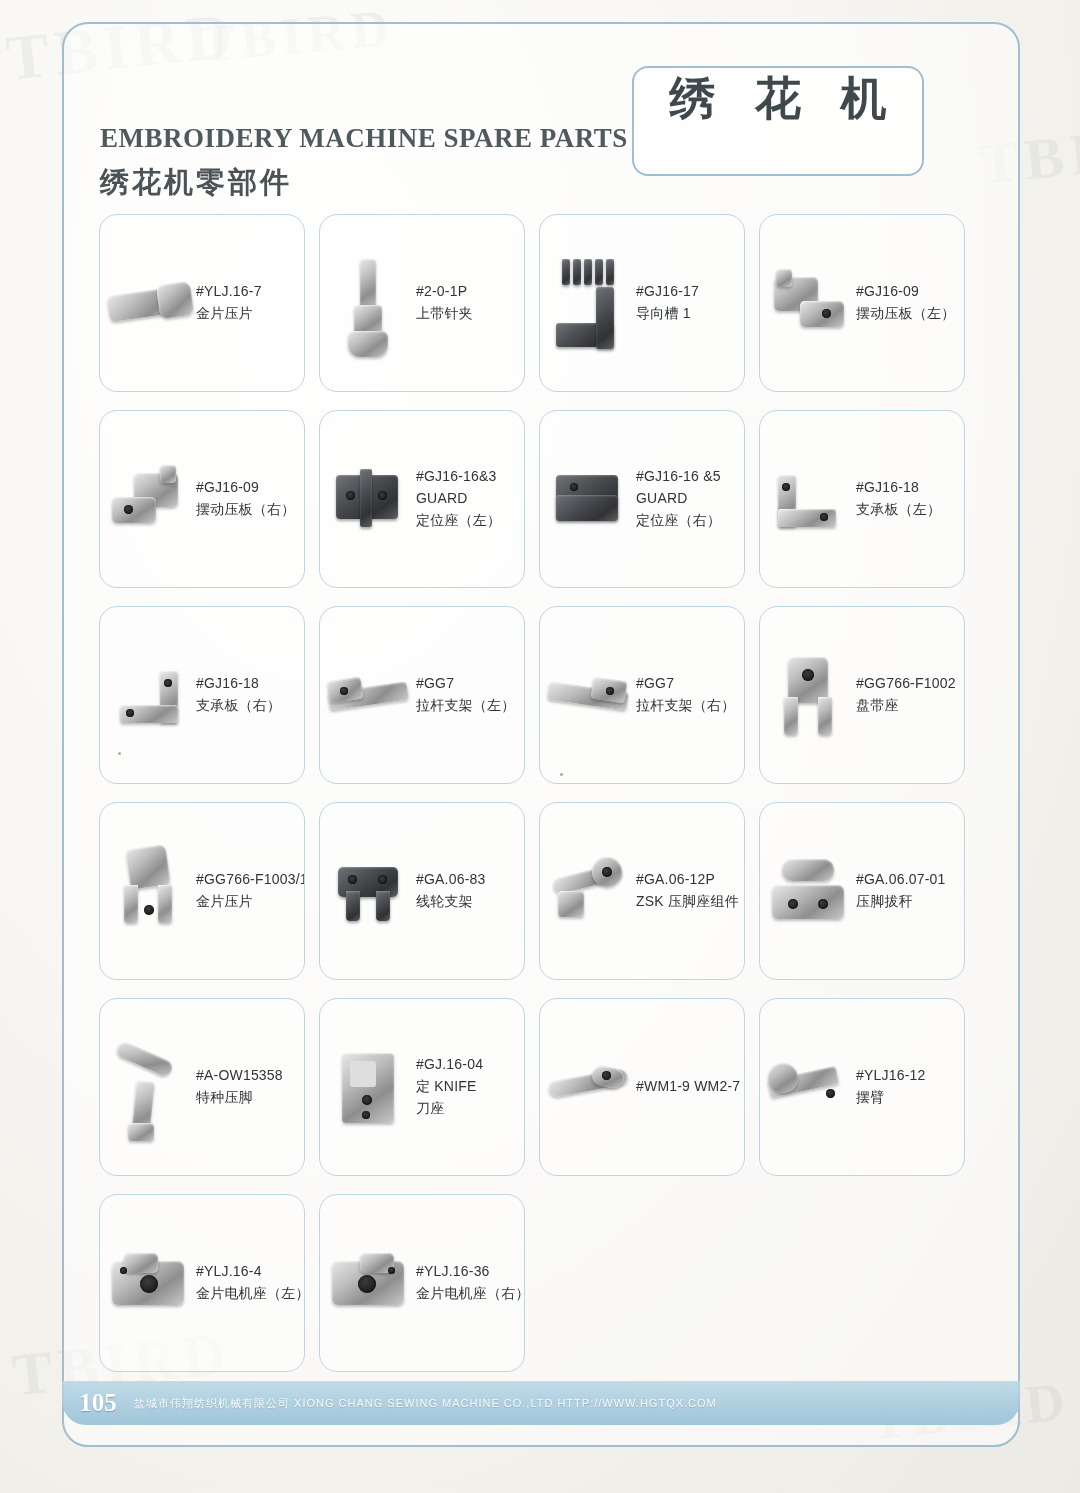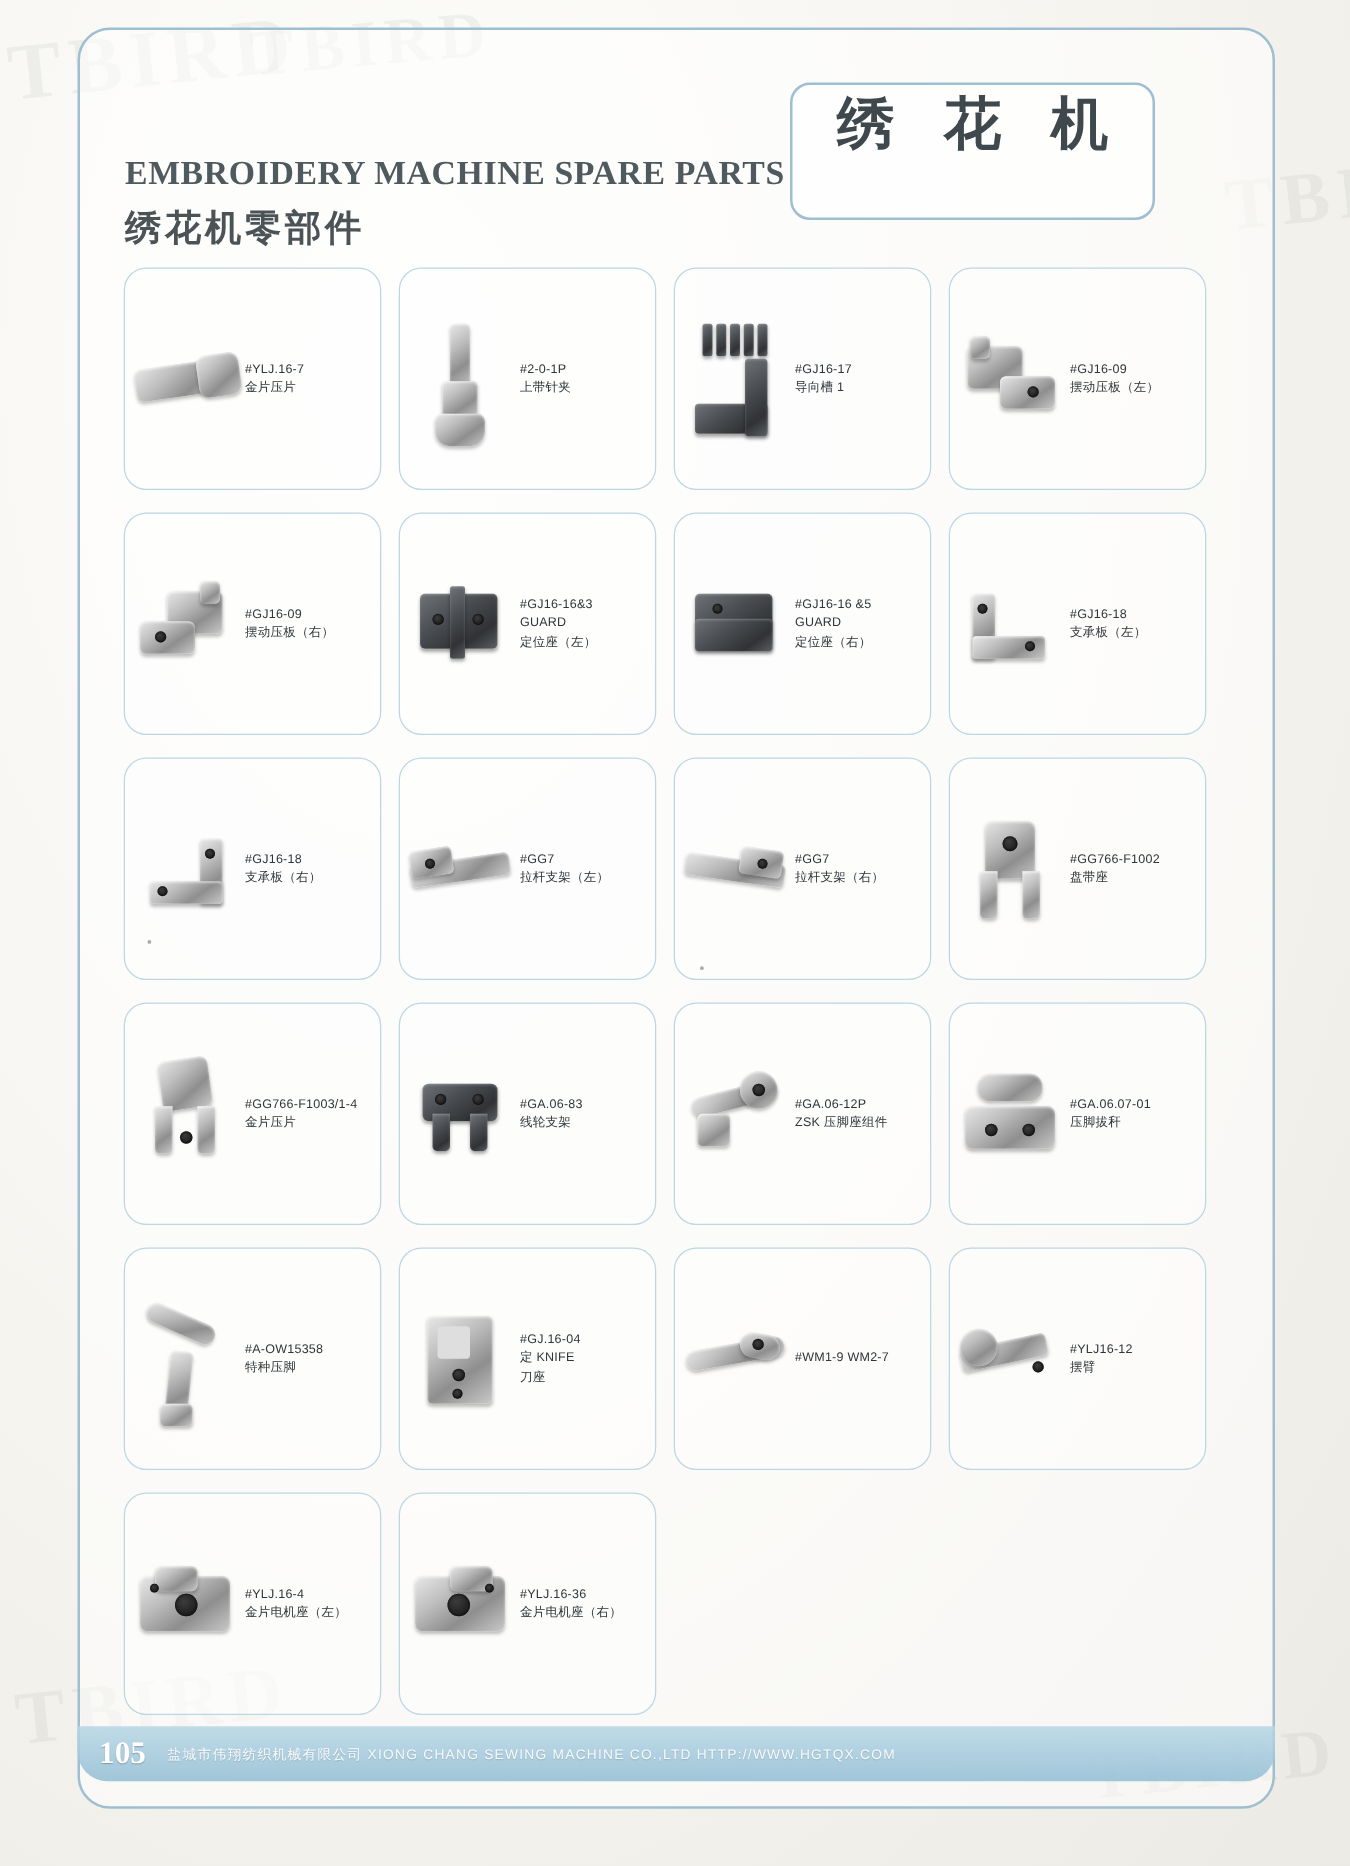--- a/index.html
+++ b/index.html
@@ -131,21 +131,21 @@
     height: 120px;
     flex: 0 0 96px;
     position: relative;
     display: flex;
     align-items: center;
     justify-content: center;
   }
   .labels {
     flex: 1 1 auto;
     padding-right: 4px;
-    font-size: 10px;
+    font-size: 14px;
     line-height: 1.55;
     color: #2f3538;
     letter-spacing: 0.2px;
   }
   .labels .ln { display: block; white-space: nowrap; }
 
   
   .metal {
     background: linear-gradient(145deg, #e8e8e8 0%, #bdbdbd 35%, #8e8e8e 65%, #c9c9c9 100%);
     box-shadow: inset 0 1px 2px rgba(255,255,255,0.7), 0 2px 3px rgba(0,0,0,0.25);

